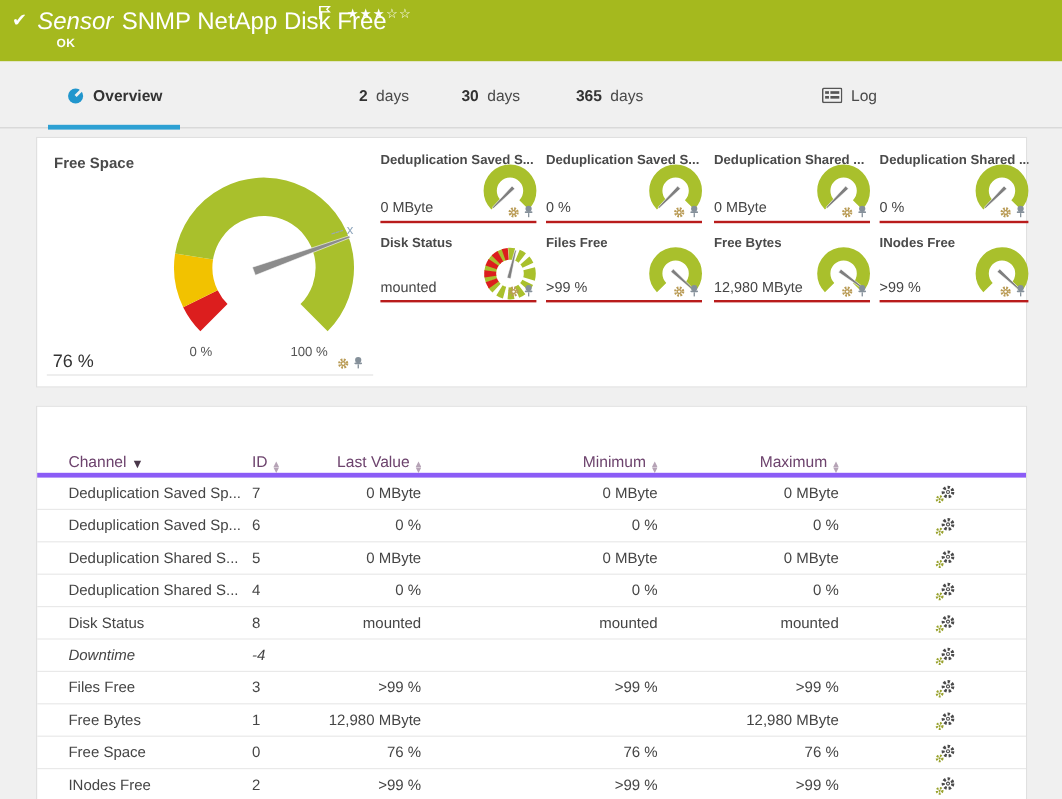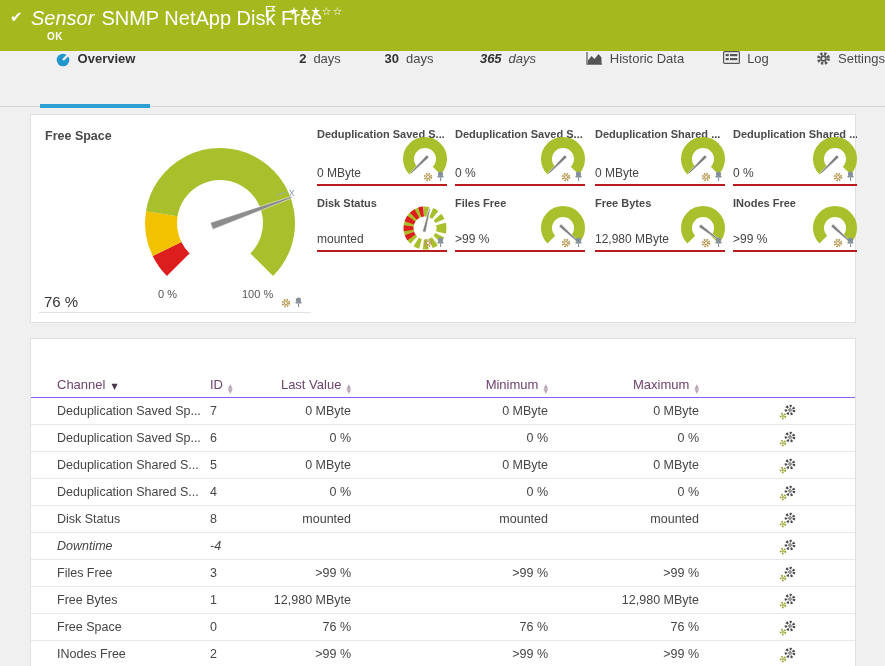--- a/index.html
+++ b/index.html
@@ -13,21 +13,21 @@
 .check{position:absolute;left:10px;top:8px;font-family:"DejaVu Sans",sans-serif;font-size:15px;font-weight:bold}
 .sensor-line{position:absolute;left:31px;top:7px;font-size:20px;white-space:nowrap}
 .kind{font-style:italic;margin-right:7px}
 .flag{position:absolute;left:265px;top:4px}
 .stars{position:absolute;left:289px;top:5px;font-family:"DejaVu Sans",sans-serif;font-size:11px;letter-spacing:1px;cursor:pointer}
 .stars b{font-weight:normal}
 .ok{position:absolute;left:47px;top:31px;font-size:10px;font-weight:bold;letter-spacing:.5px}
 
 
 .tabbar{position:absolute;left:0;top:51px;width:885px;height:56px;border-bottom:1px solid #d4d4d4}
-.tab{position:absolute;top:0;height:56px;display:flex;align-items:flex-start;justify-content:center;gap:7px;
+.tab{position:absolute;top:0;height:56px;display:flex;align-items:center;justify-content:center;gap:7px;
      font-size:13px;color:#4a4a4a;cursor:pointer;white-space:nowrap}
 .tab .tab-num{font-weight:bold;color:#333}
 .tab.active .tab-label{font-weight:bold;color:#333}
 .tab.active::after{content:"";position:absolute;left:0;right:0;bottom:-1px;height:4px;background:#2da0d3}
 .tab-icon{display:flex;align-items:center}
 
 
 .card{position:absolute;background:#fff;border:1px solid #e0e0e0}
 .overview-card{left:30px;top:114px;width:826px;height:209px}
 .table-card{left:30px;top:338px;width:826px;height:332px}
@@ -48,21 +48,21 @@
 
 
 .mini-cell{position:absolute;border-bottom:2px solid #b91c1c;cursor:pointer}
 .mini-title{position:absolute;left:0;top:0;max-width:100%;overflow:hidden;white-space:nowrap;
             font-size:11px;font-weight:bold;color:#4a4a4a}
 .mini-gauge{position:absolute;right:-4px;top:4px}
 .mini-value{position:absolute;left:0;bottom:4px;font-size:12px;color:#444}
 .mini-cell .cell-icons{right:2px;bottom:2px}
 
 
-.thead{position:absolute;left:0;top:32px;width:100%;height:27px;border-bottom:1px solid #8b5cf6;
+.thead{position:absolute;left:0;top:32px;width:100%;height:27px;border-bottom:4px solid #8b5cf6;
        font-size:13px;color:#6d436d}
 .trow{position:absolute;left:0;width:100%;height:27px;border-bottom:1px solid #e9e9e9;font-size:12.5px;color:#454545}
 .tc{position:absolute;top:0;height:27px;line-height:27px;white-space:nowrap;overflow:hidden}
 .c0{left:26px;width:152px}
 .c1{left:179px;width:45px}
 .c2{left:208px;width:112px;text-align:right}
 .c3{left:405px;width:112px;text-align:right}
 .c4{left:556px;width:112px;text-align:right}
 .c5{left:748px;width:22px;display:flex;align-items:center;cursor:pointer}
 .hcell{cursor:pointer}
@@ -101,54 +101,35 @@
         <span class="tab-label">Overview</span>
       </div>
       <div class="tab" style="left: 296px; width: 48px;">
         <span class="tab-num">2</span>
         <span class="tab-label">days</span>
       </div>
       <div class="tab" style="left: 381px; width: 56px;">
         <span class="tab-num">30</span>
         <span class="tab-label">days</span>
       </div>
-      <div class="tab" style="left: 476px; width: 64px; font-style: italic;">
+      <div class="tab" style="left: 476px; width: 64px;">
         <span class="tab-num">365</span>
         <span class="tab-label">days</span>
       </div>
-      <div class="tab" style="left: 585px; width: 100px;">
-        <span class="tab-icon">
-          <svg width="17" height="14" viewBox="0 0 17 14">
-            <path d="M2 13 L2 9.5 5.5 5 8.5 8 12.5 3 15.5 6.5 15.5 13 Z" fill="#555"></path>
-            <path d="M1 1 V13.2 H16" stroke="#555" stroke-width="1.2" fill="none"></path>
-          </svg>
-        </span>
-        <span class="tab-label">Historic Data</span>
-      </div>
-      <div class="tab" style="left: 722px; width: 48px;">
+      <div class="tab" style="left: 684px; width: 48px;">
         <span class="tab-icon">
           <svg width="17" height="13" viewBox="0 0 17 13">
             <rect x="0.6" y="0.6" width="15.8" height="11.8" rx="1" fill="none" stroke="#555" stroke-width="1.2"></rect>
             <rect x="2.6" y="3" width="3.2" height="2.2" fill="#555"></rect>
             <rect x="7" y="3" width="7.4" height="2.2" fill="#555"></rect>
             <rect x="2.6" y="7" width="3.2" height="2.2" fill="#555"></rect>
             <rect x="7" y="7" width="7.4" height="2.2" fill="#555"></rect>
           </svg>
         </span>
         <span class="tab-label">Log</span>
-      </div>
-      <div class="tab" style="left: 816px; width: 69px;">
-        <span class="tab-icon">
-          <svg width="15" height="15" viewBox="0 0 16 16">
-            <circle cx="8" cy="8" r="5.2" fill="none" stroke="#555" stroke-width="3.2" stroke-dasharray="2.4 1.7"></circle>
-            <circle cx="8" cy="8" r="3.4" fill="#555"></circle>
-            <circle cx="8" cy="8" r="1.6" fill="#f0f0f0"></circle>
-          </svg>
-        </span>
-        <span class="tab-label">Settings</span>
       </div>
     </div>
 
   <div class="card overview-card">
     <div class="big-cell">
       <div class="cell-title">Free Space</div>
       <svg class="main-gauge" id="mainGauge" width="272" height="172">
           <path d="M 139.28 136.72 A 59 59 0 0 1 128.02 120.96" stroke="#dc1e1e" stroke-width="32" fill="none"></path>
           <path d="M 128.02 120.96 A 59 59 0 0 1 122.73 85.77" stroke="#f2c200" stroke-width="32" fill="none"></path>
           <path d="M 122.73 85.77 A 59 59 0 1 1 222.72 136.72" stroke="#a9c02c" stroke-width="32" fill="none"></path>

